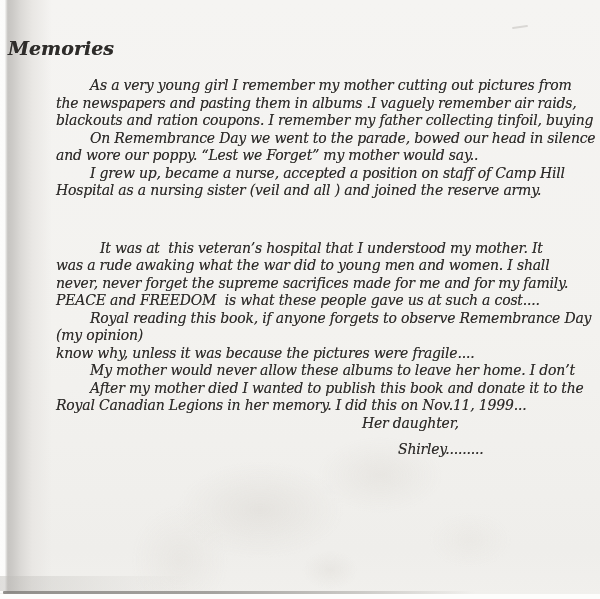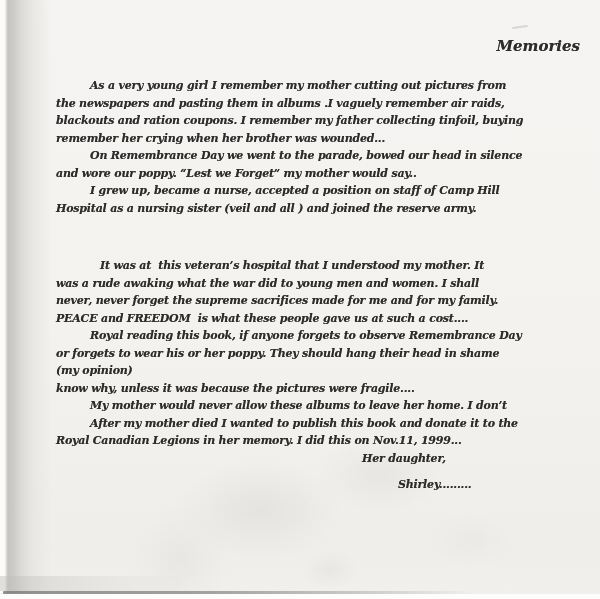--- a/index.html
+++ b/index.html
@@ -28,30 +28,30 @@
       radial-gradient(ellipse 70px 80px at 180px 140px, rgba(216,212,206,.35), rgba(216,212,206,0) 70%),
       radial-gradient(ellipse 60px 40px at 470px 120px, rgba(222,218,212,.30), rgba(222,218,212,0) 70%),
       radial-gradient(ellipse 40px 28px at 330px 150px, rgba(214,210,204,.35), rgba(214,210,204,0) 70%);
     opacity:.8;
   }
   .corner-mark{
     position:absolute;left:512px;top:26px;width:16px;height:2px;
     background:#d9d7d4;transform:rotate(-8deg);border-radius:1px;
   }
   .title{
-    position:absolute;top:37px;left:14px;width:566px;
-    text-align:right;
-    font-size:15px;font-weight:bold;font-style:italic;
+    position:absolute;top:37px;left:8px;width:566px;
+    text-align:left;
+    font-size:19px;font-weight:bold;font-style:italic;
     color:#2e2c2a;letter-spacing:0;
     text-shadow:0 0 .6px rgba(46,44,42,.65);
   }
   .body-text{
     position:absolute;left:56px;top:77px;width:500px;
     color:#2e2c2a;
-    font-size:11px;font-weight:bold;font-style:italic;
+    font-size:14px;font-weight:normal;font-style:italic;
     letter-spacing:-.2px;
     text-shadow:0 0 .6px rgba(46,44,42,.6);
   }
   .line{height:17.5px;line-height:17.5px;white-space:pre;}
   .ind-md{padding-left:34px;}
   .ind-lg{padding-left:44px;margin-top:40px;}
   .sig1{padding-left:306px;margin-top:.5px;}
   .sig2{padding-left:342px;margin-top:8px;}
   
   .bottom-band{
@@ -72,31 +72,29 @@
   <div class="watermark"></div>
   <div class="edge-left"></div>
   <div class="corner-mark"></div>
 
   <div class="title">Memories</div>
 
   <div class="body-text">
     <div class="line ind-md">As a very young girl I remember my mother cutting out pictures from</div>
     <div class="line">the newspapers and pasting them in albums .I vaguely remember air raids,</div>
     <div class="line">blackouts and ration coupons. I remember my father collecting tinfoil, buying</div>
-    <div class="line">remember her crying when her brother was wounded...</div>
     <div class="line ind-md">On Remembrance Day we went to the parade, bowed our head in silence</div>
     <div class="line">and wore our poppy. “Lest we Forget” my mother would say..</div>
     <div class="line ind-md">I grew up, became a nurse, accepted a position on staff of Camp Hill</div>
     <div class="line">Hospital as a nursing sister (veil and all ) and joined the reserve army.</div>
     <div class="line ind-lg">It was at  this veteran’s hospital that I understood my mother. It</div>
     <div class="line">was a rude awaking what the war did to young men and women. I shall</div>
     <div class="line">never, never forget the supreme sacrifices made for me and for my family.</div>
     <div class="line">PEACE and FREEDOM  is what these people gave us at such a cost....</div>
     <div class="line ind-md">Royal reading this book, if anyone forgets to observe Remembrance Day</div>
-    <div class="line">or forgets to wear his or her poppy. They should hang their head in shame</div>
     <div class="line">(my opinion)</div>
     <div class="line">know why, unless it was because the pictures were fragile....</div>
     <div class="line ind-md">My mother would never allow these albums to leave her home. I don’t</div>
     <div class="line ind-md">After my mother died I wanted to publish this book and donate it to the</div>
     <div class="line">Royal Canadian Legions in her memory. I did this on Nov.11, 1999...</div>
     <div class="line sig1">Her daughter,</div>
     <div class="line sig2">Shirley.........</div>
   </div>
 
   <div class="bottom-band"></div>

